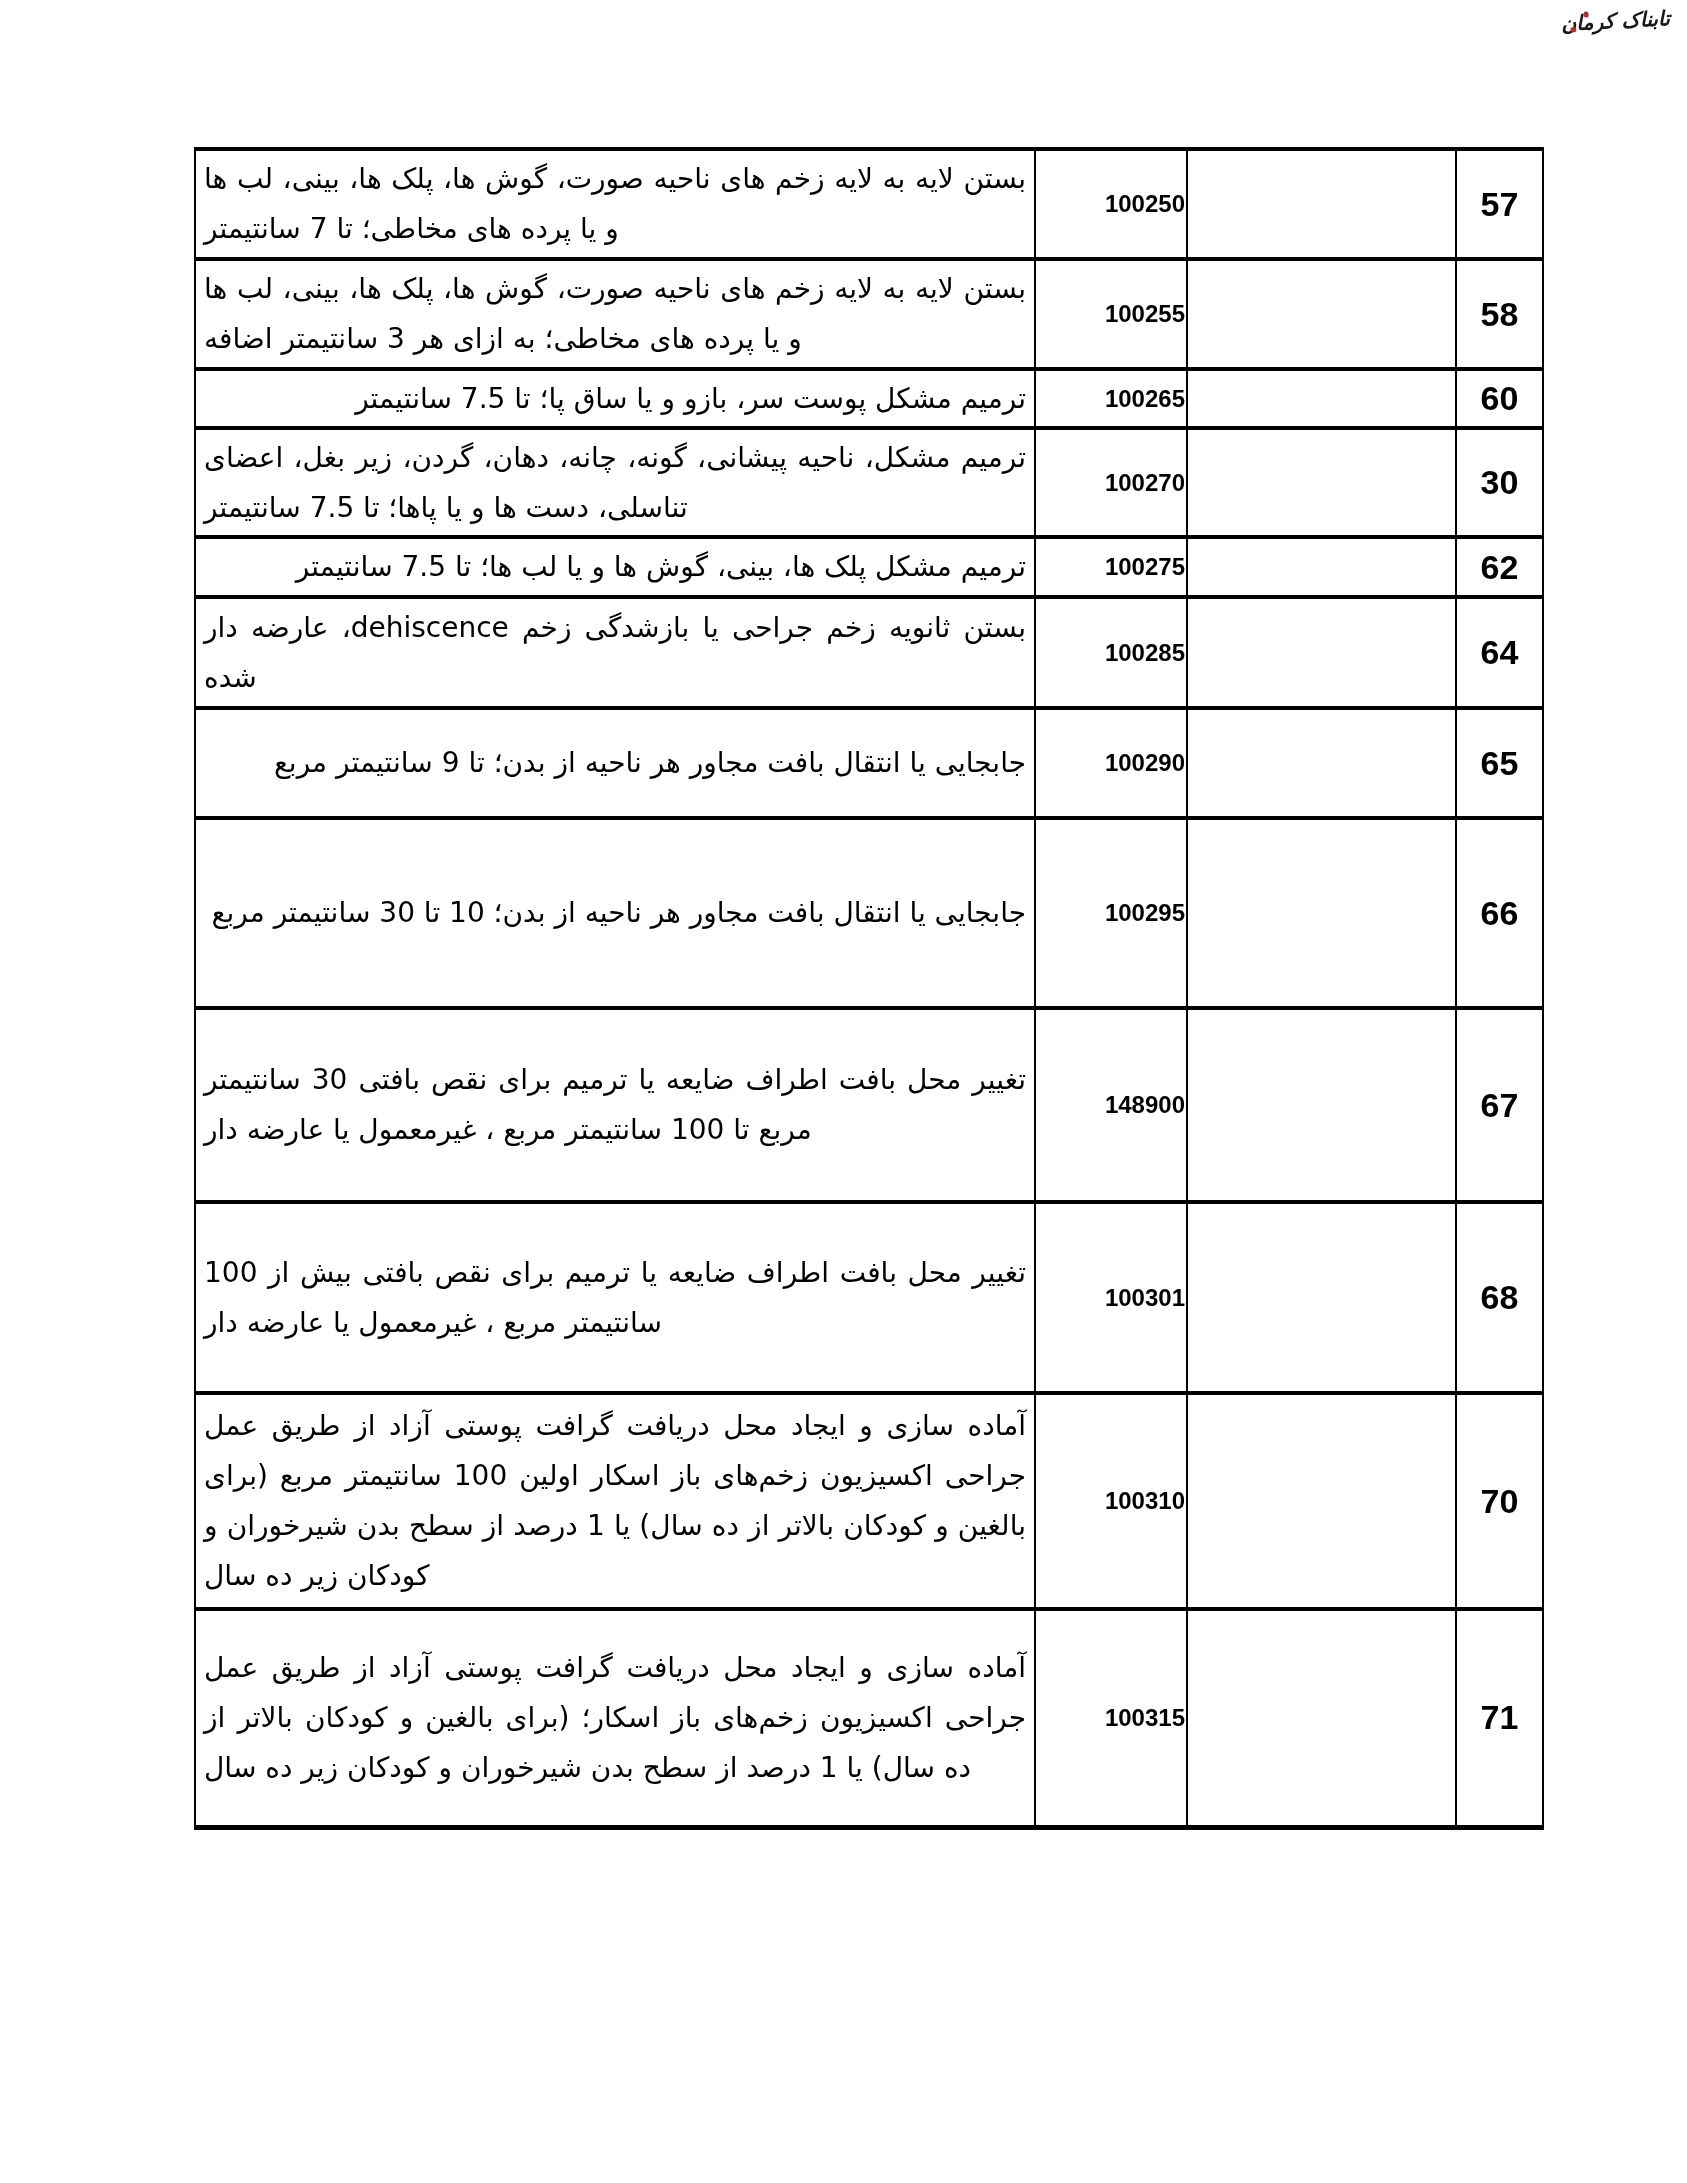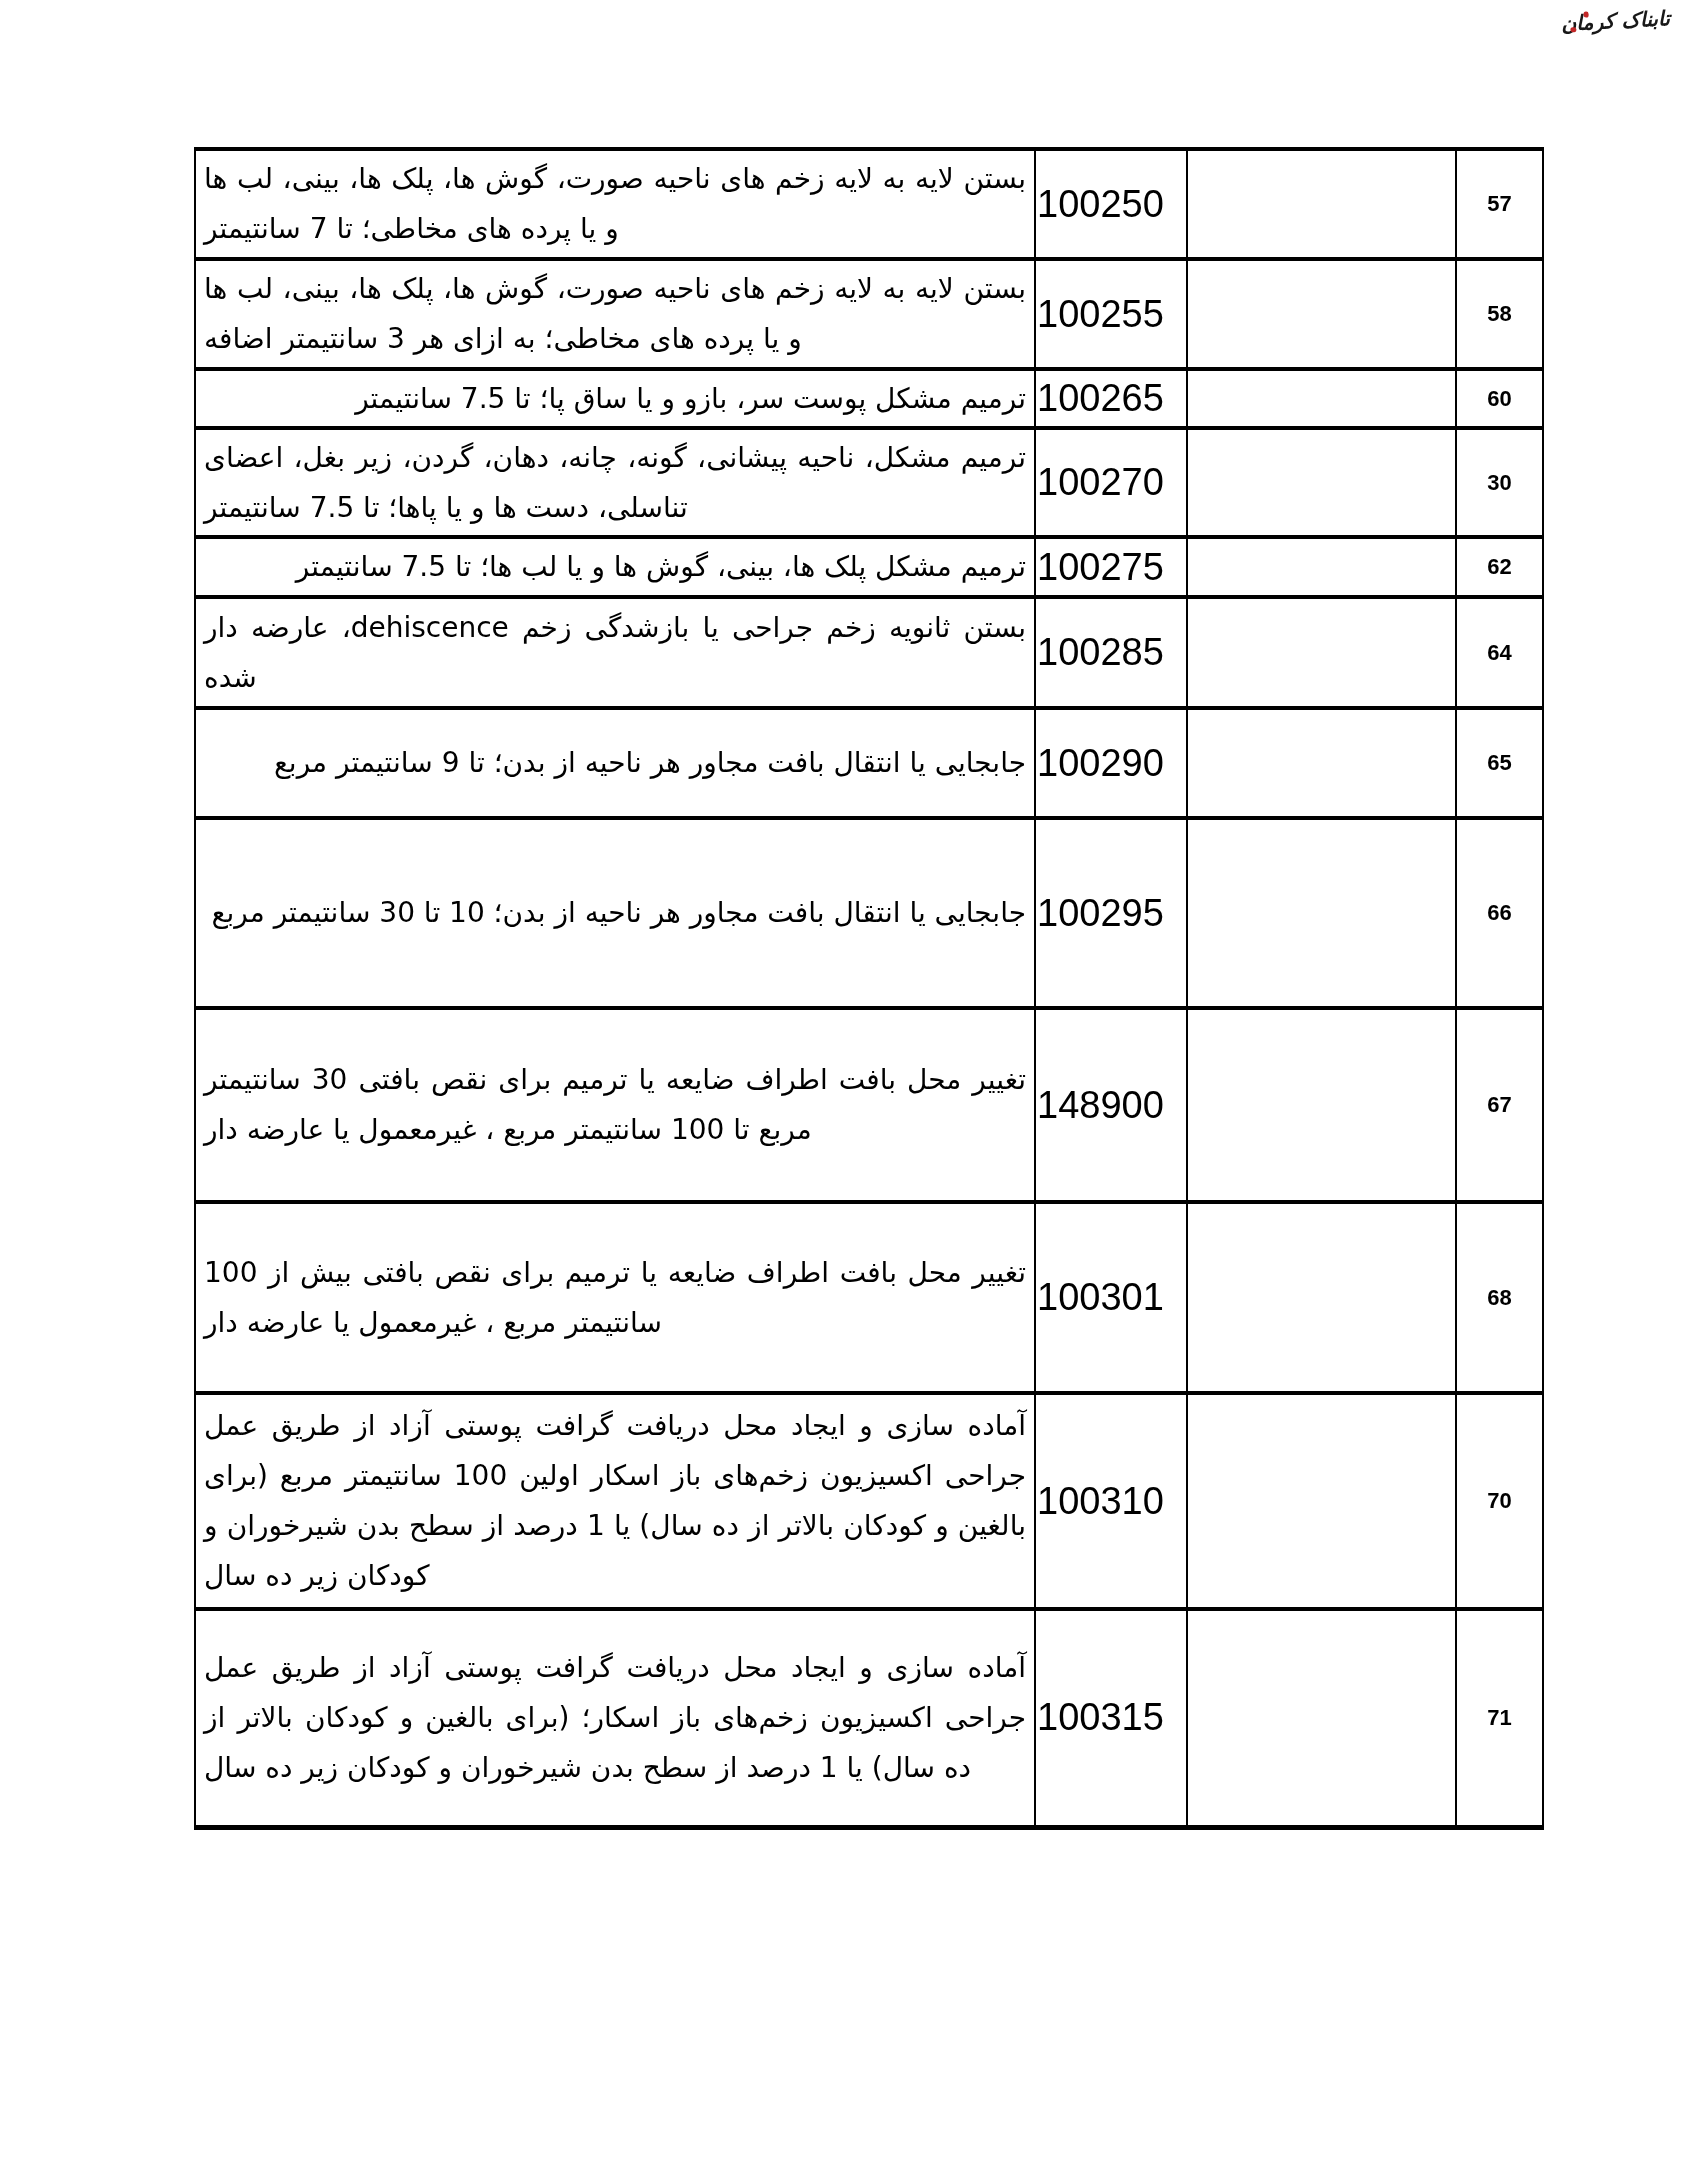--- a/index.html
+++ b/index.html
@@ -65,29 +65,30 @@
   }
   td.desc.just {
     text-align: justify;
     text-align-last: left;
   }
   td.desc.right {
     text-align: left;
     text-align-last: right;
   }
   td.code {
-    text-align: left;
+    text-align: right;
     direction: ltr;
-    font-size: 38px;
+    font-size: 24px;
     font-family: "Liberation Sans", "DejaVu Sans", sans-serif;
+    font-weight: bold;
   }
   td.num {
     text-align: center;
     direction: ltr;
-    font-size: 22px;
+    font-size: 34px;
     font-weight: bold;
     font-family: "Liberation Sans", "DejaVu Sans", sans-serif;
   }
   td.extra { background: #fff; }
 </style>
 </head>
 <body>
 
 <div class="logo">
   <span>تابناک کرمان</span>

